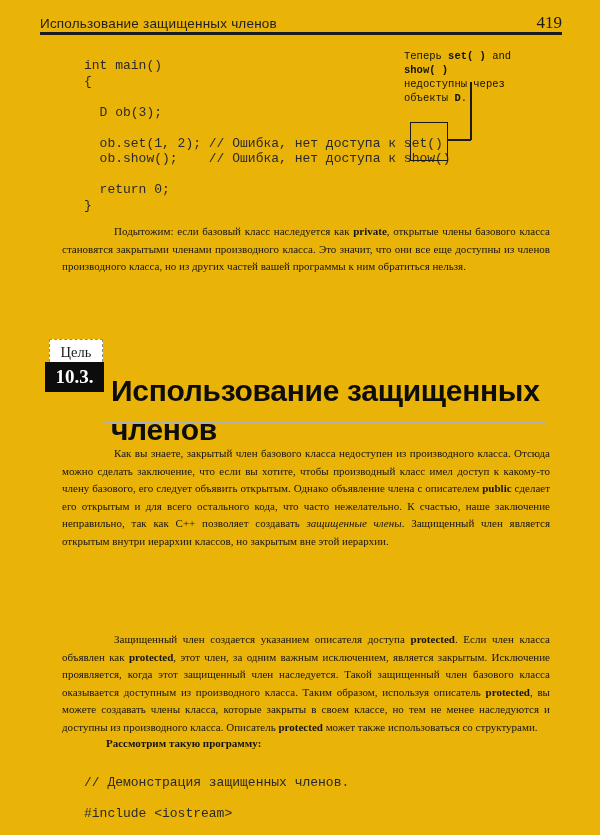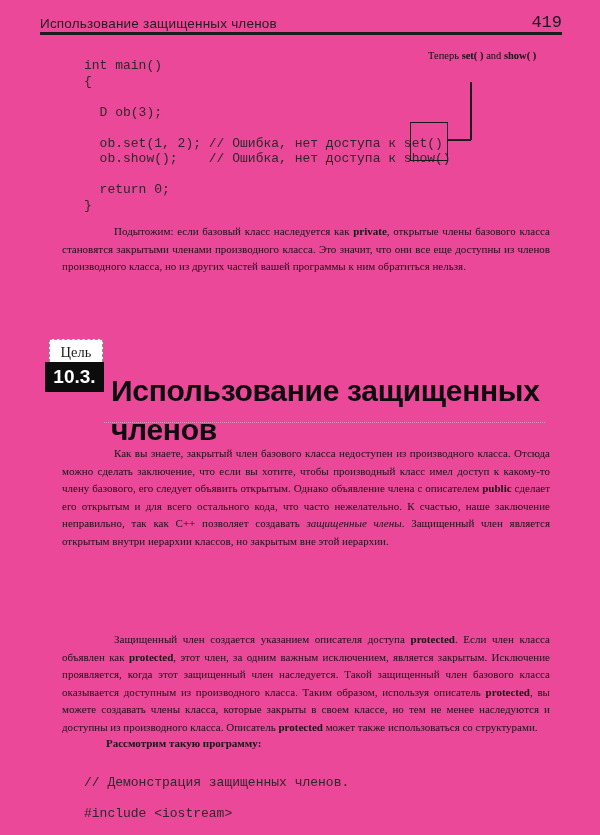--- a/index.html
+++ b/index.html
@@ -1,52 +1,52 @@
 <!DOCTYPE html>
 <html><head>
 <meta charset="utf-8">
 <style>
   html,body{margin:0;padding:0;background:#e8e8e8;}
   .page{
     position:relative;
     width:600px;height:835px;
     margin:0 auto;
-    background:#ec4899;
+    background:#eab308;
     color:#1e1e1e;
     overflow:hidden;
     font-family:"Liberation Serif","DejaVu Serif",serif;
   }
   
   .running-title{
     position:absolute;left:40px;top:16px;
     font-family:"Liberation Sans","DejaVu Sans",sans-serif;
     font-size:13.5px;color:#222;letter-spacing:.2px;
   }
   .page-num{
     position:absolute;right:38px;top:13px;
-    font-family:Liberation Mono, monospace;
+    font-family:Liberation Serif, serif;
     font-size:17px;color:#1a1a1a;
   }
   .header-rule{
     position:absolute;left:40px;top:32px;width:522px;height:3px;
     background:#1c1c1c;
   }
   
   pre.code{
     position:absolute;margin:9px;
     font-family:"Liberation Mono","DejaVu Sans Mono",monospace;
     font-size:13px;line-height:15.5px;color:#2a2a2a;
     white-space:pre;
   }
   .code-top{left:75px;top:49px;}
   .code-bottom{left:75px;top:766px;line-height:16px;}
   
   .callout-note{
-    position:absolute;left:428px;top:49px;width:132px;
-    font-family:Liberation Serif, serif;
+    position:absolute;left:404px;top:49px;width:132px;
+    font-family:Liberation Mono, monospace;
     font-size:10.5px;line-height:14px;color:#111;
   }
   .callout-bracket{
     position:absolute;left:410px;top:122px;width:36px;height:37px;
     border:1.5px solid #1a1a1a;
   }
   .callout-connector-h{
     position:absolute;left:447px;top:139px;width:24px;height:1.5px;
     background:#1a1a1a;
   }
@@ -70,21 +70,21 @@
   .goal-tab{
     position:absolute;left:49px;top:339px;width:54px;height:23px;
     border:1px dashed #8f8f8f;border-bottom:none;
     font-family:Liberation Serif, serif;
     font-size:14.5px;color:#1b1b1b;text-align:center;
     line-height:24px;box-sizing:border-box;background:#fff;
   }
   .section-num{
     position:absolute;left:45px;top:362px;width:59px;height:30px;
     background:#0c0c0c;color:#ffffff;
-    font-family:Liberation Sans, sans-serif;
+    font-family:Liberation Serif, serif;
     font-size:19px;font-weight:bold;text-align:center;line-height:30px;
   }
   .section-title{
     position:absolute;left:111px;top:351px;width:485px;
     font-family:"Liberation Sans","DejaVu Sans",sans-serif;
     font-size:30px;line-height:39px;font-weight:bold;
     letter-spacing:-.3px;color:#0d0d0d;
   }
   .section-title-rule{
     position:absolute;left:104px;top:422px;width:441px;height:0;
@@ -106,20 +106,21 @@
   D ob(3);
 
   ob.set(1, 2); // Ошибка, нет доступа к set()
   ob.show();    // Ошибка, нет доступа к show()
 
   return 0;
 }</pre>
 
   <div class="callout-note">
     <div><span>Теперь </span><span class="b">set( )</span><span> and </span><span class="b">show( )</span></div>
+    <div><span>недоступны через объекты </span><span class="b">D</span><span>.</span></div>
   </div>
   <div class="callout-bracket"></div>
   <div class="callout-connector-h"></div>
   <div class="callout-connector-v"></div>
 
   <p class="para para-summary"><span>Подытожим: если базовый класс наследуется как </span><span class="b">private</span><span>, открытые члены базового класса становятся закрытыми членами производного класса. Это значит, что они все еще доступны из членов производного класса, но из других частей вашей программы к ним обратиться нельзя.</span></p>
 
   <div class="goal-tab">Цель</div>
   <div class="section-num">10.3.</div>
   <h1 class="section-title">Использование защищенных членов</h1>

